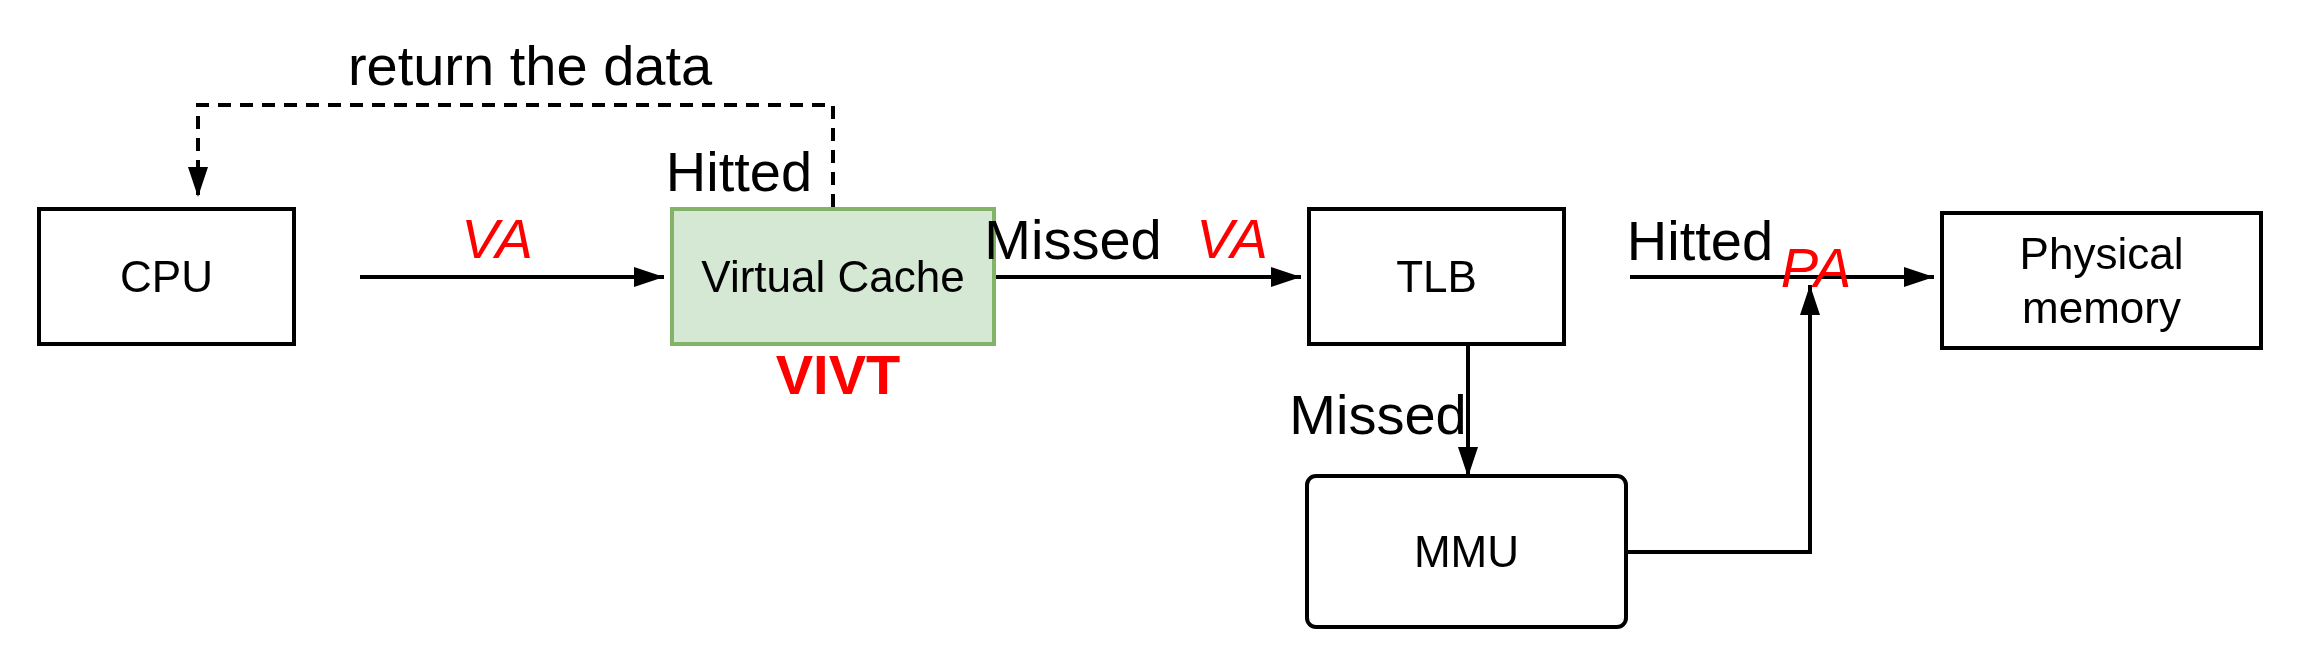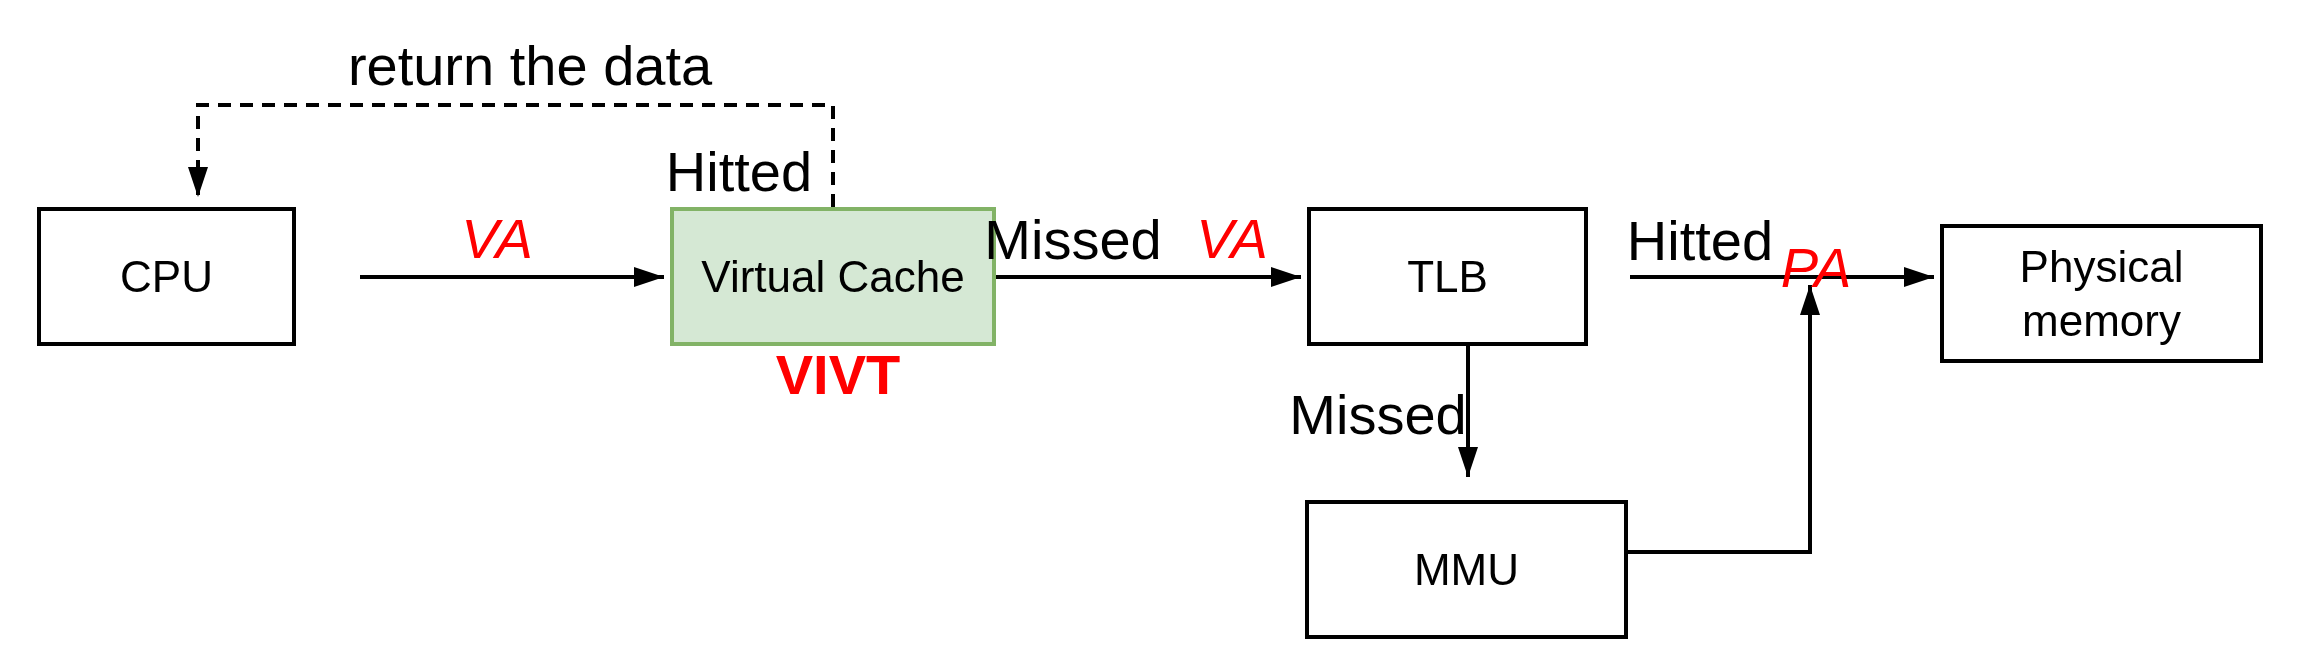--- a/index.html
+++ b/index.html
@@ -88,29 +88,29 @@
   </svg>
 
   <div class="node" style="left:37px; top:207px; width:259px; height:139px;">
     <span class="node-label">CPU</span>
   </div>
 
   <div class="node green" style="left:670px; top:207px; width:326px; height:139px;">
     <span class="node-label">Virtual Cache</span>
   </div>
 
-  <div class="node" style="left:1307px; top:207px; width:281px; height:139px;">
+  <div class="node" style="left:1307px; top:207px; width:259px; height:139px;">
     <span class="node-label">TLB</span>
   </div>
 
-  <div class="node" style="left:1305px; top:500px; width:323px; height:139px;">
+  <div class="node" style="left:1305px; top:474px; width:323px; height:155px;border-radius:11px;">
     <span class="node-label">MMU</span>
   </div>
 
-  <div class="node wrap" style="left:1940px; top:224px; width:323px; height:139px;">
+  <div class="node wrap" style="left:1940px; top:211px; width:323px; height:139px;">
     <span class="node-label">Physical memory</span>
   </div>
 
   <div class="lbl" style="left:530px; top:66px;">return the data</div>
 
   <div class="lbl" style="left:739px; top:172px;">Hitted</div>
 
   <div class="lbl red italic" style="left:497px; top:239px;">VA</div>
 
   <div class="lbl" style="left:1073px; top:240px;">Missed</div>

